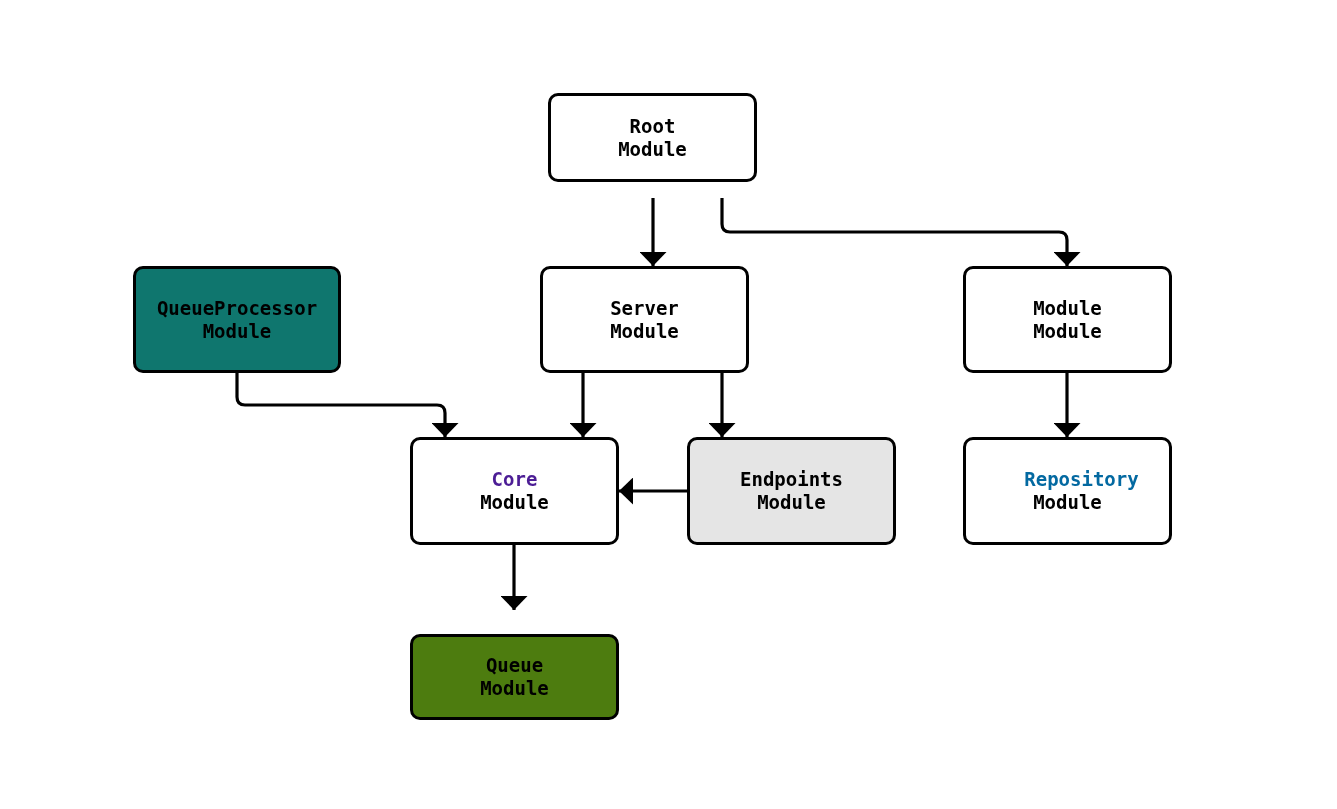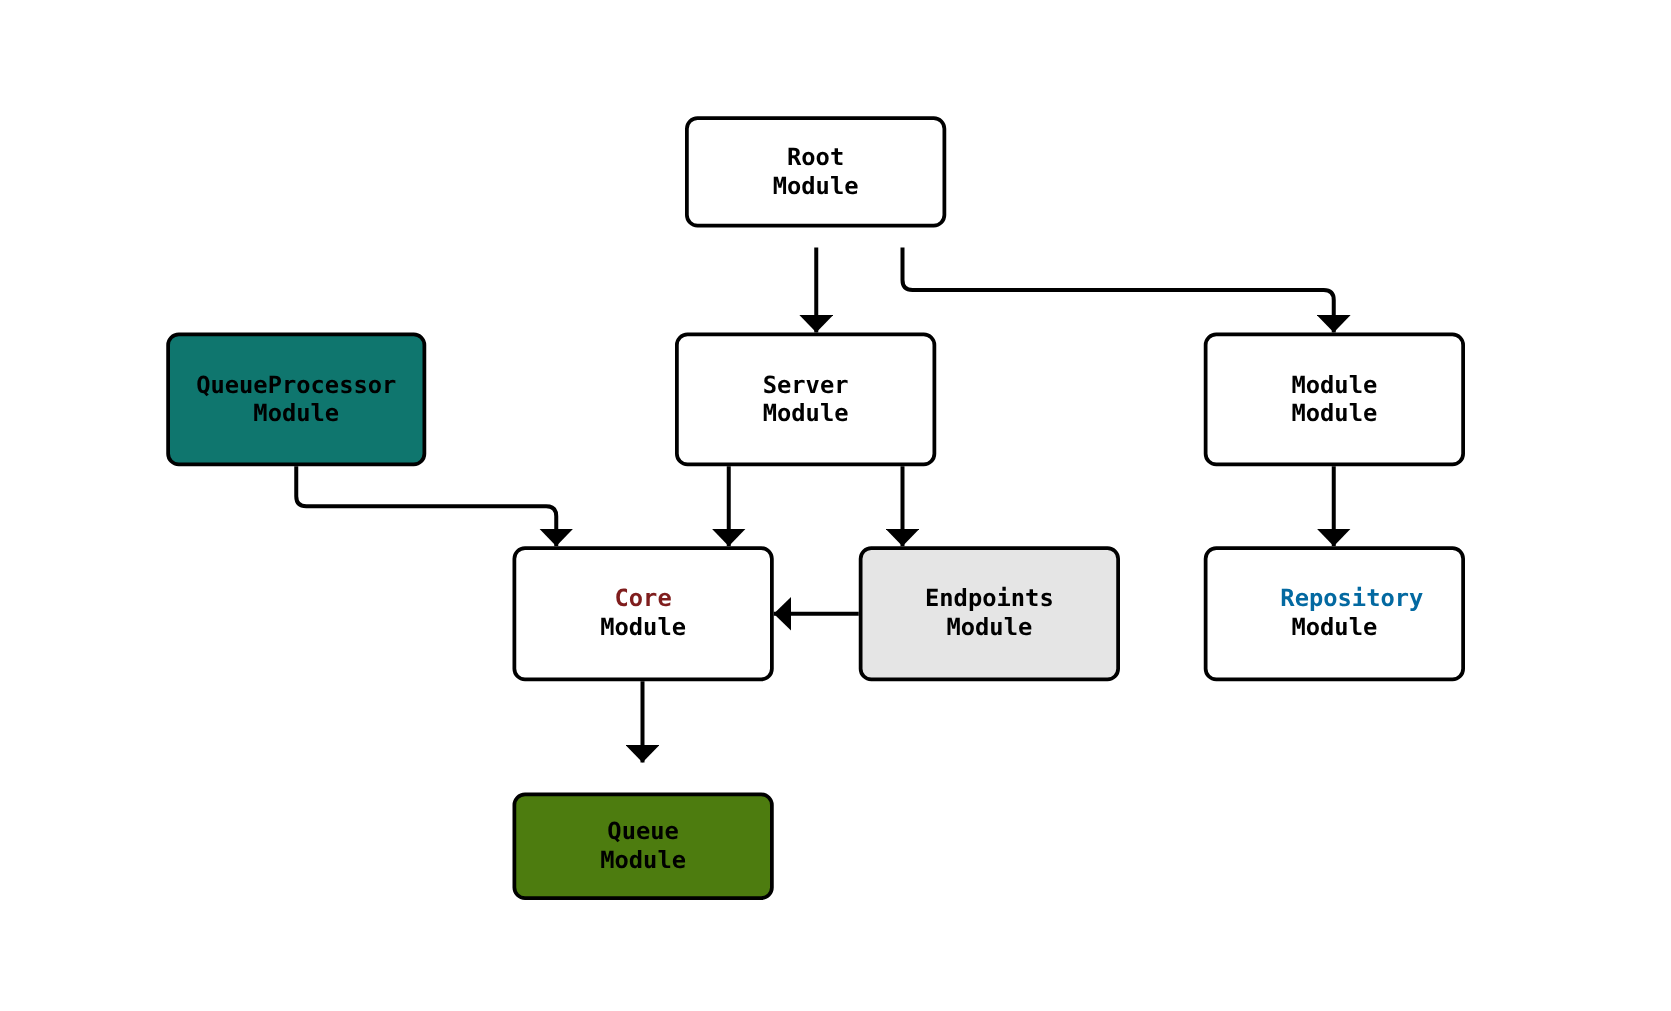--- a/index.html
+++ b/index.html
@@ -80,21 +80,21 @@
     </div>
     <div class="node" style="left: 540px; top: 266px; width: 209px; height: 107px; background: rgb(255, 255, 255); border-color: rgb(0, 0, 0);">
       <div class="node-line" style="color: rgb(0, 0, 0);">Server</div>
       <div class="node-line" style="color: rgb(0, 0, 0);">Module</div>
     </div>
     <div class="node" style="left: 963px; top: 266px; width: 209px; height: 107px; background: rgb(255, 255, 255); border-color: rgb(0, 0, 0);">
       <div class="node-line" style="color: rgb(0, 0, 0);">Module</div>
       <div class="node-line" style="color: rgb(0, 0, 0);">Module</div>
     </div>
     <div class="node" style="left: 410px; top: 437px; width: 209px; height: 108px; background: rgb(255, 255, 255); border-color: rgb(0, 0, 0);">
-      <div class="node-line" style="color: #7f1d1d;">Core</div>
+      <div class="node-line" style="color: #4c1d95;">Core</div>
       <div class="node-line" style="color: rgb(0, 0, 0);">Module</div>
     </div>
     <div class="node" style="left: 687px; top: 437px; width: 209px; height: 108px; background: #e5e5e5; border-color: rgb(0, 0, 0);">
       <div class="node-line" style="color: rgb(0, 0, 0);">Endpoints</div>
       <div class="node-line" style="color: rgb(0, 0, 0);">Module</div>
     </div>
     <div class="node" style="left: 963px; top: 437px; width: 209px; height: 108px; background: rgb(255, 255, 255); border-color: rgb(0, 0, 0);">
       <div class="node-line" style="color: #0369a1; margin-left: 28px;">Repository</div>
       <div class="node-line" style="color: rgb(0, 0, 0);">Module</div>
     </div>

